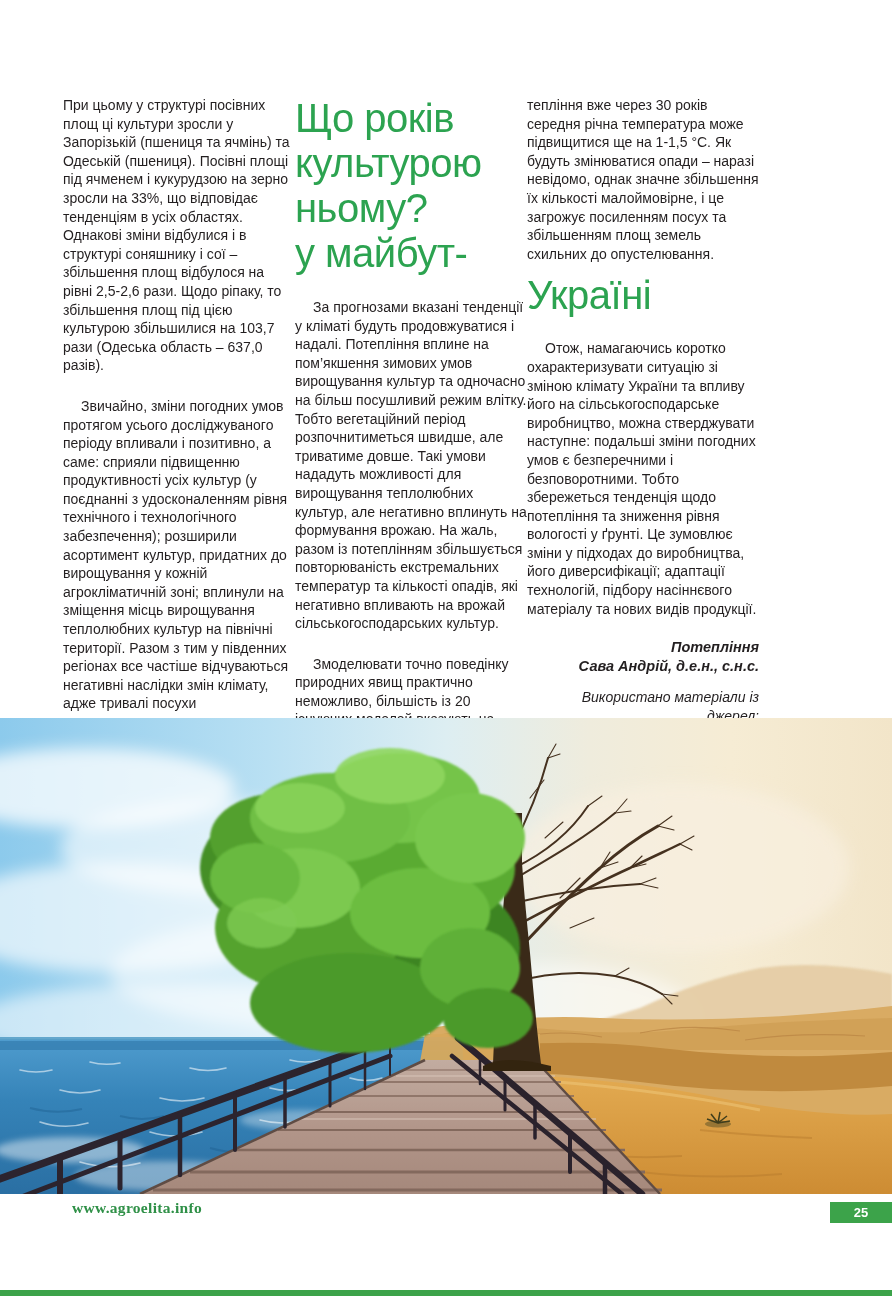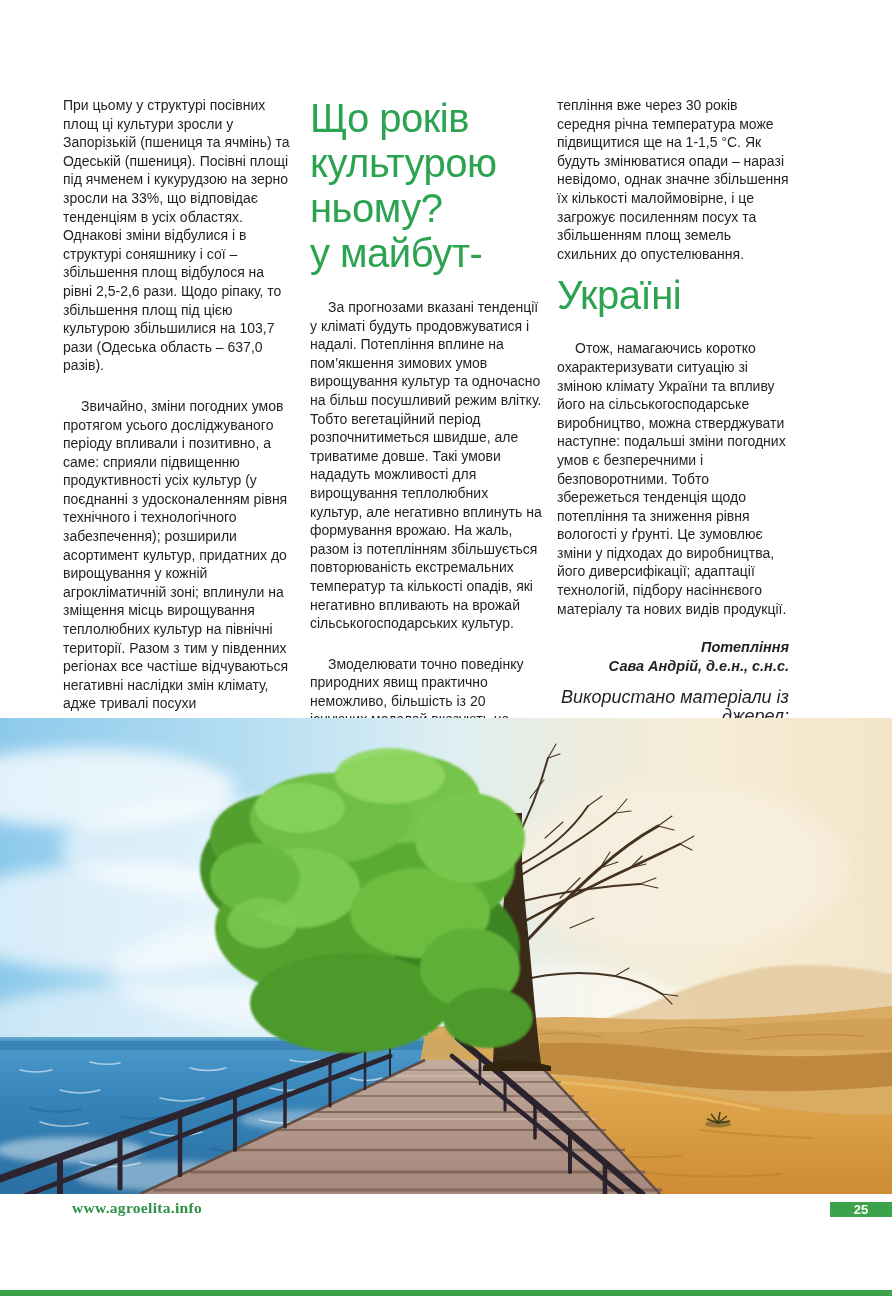--- a/index.html
+++ b/index.html
@@ -11,51 +11,51 @@
   *{box-sizing:border-box;}
   html,body{margin:0;padding:0;background:#e8e8e8;}
   .page{
     position:relative;width:892px;height:1296px;background:#ffffff;
     margin:0 auto;overflow:hidden;
     font-family:"Liberation Sans","DejaVu Sans",sans-serif;
     color:var(--body-text);
   }
   .columns{
     position:absolute;left:63px;top:96px;width:727px;
-    display:flex;gap:15px;
+    display:flex;
   }
   .col{width:232px;font-size:14px;line-height:18.6px;text-align:left;}
   .col p{margin:0;}
   .col p.indent{text-indent:18px;margin-top:22px;}
   .green-heading{
     color:var(--accent-green);
     font-size:40px;line-height:45px;font-weight:300;
     letter-spacing:-0.5px;margin:0 0 22px 0;
   }
   .green-heading span{display:block;}
   .col3 .green-heading{margin:10px 0 16px 0;line-height:44px;}
   .byline{
     margin-top:20px;text-align:right;
     font-weight:bold;font-style:italic;font-size:14.5px;line-height:19px;
   }
   .byline span{display:block;}
   .sources-label{
-    margin-top:12px;text-align:right;font-style:italic;font-size:18px;line-height:19px;
+    margin-top:12px;text-align:right;font-style:italic;font-size:14px;line-height:19px;
   }
   .sources{margin-top:8px;text-align:right;font-style:italic;font-size:14.5px;line-height:20px;}
   .sources a{display:block;color:var(--body-text);text-decoration:none;}
   .photo{position:absolute;left:0;top:718px;width:892px;height:476px;display:block;}
   .footer-url{
     position:absolute;left:72px;top:1199px;
     font-family:"Liberation Serif","DejaVu Serif",serif;
     font-weight:bold;font-size:15.5px;letter-spacing:.3px;
     color:var(--footer-url-green);text-decoration:none;
   }
   .page-box{
-    position:absolute;left:830px;top:1202px;width:62px;height:15px;
+    position:absolute;left:830px;top:1202px;width:62px;height:21px;
     background:var(--page-box-green);color:#ffffff;
     display:flex;align-items:center;justify-content:center;
     font-size:13px;font-weight:bold;
   }
   .bottom-bar{
     position:absolute;left:0;bottom:0;width:892px;height:6px;
     background:var(--page-box-green);
   }
 </style>
 </head>

